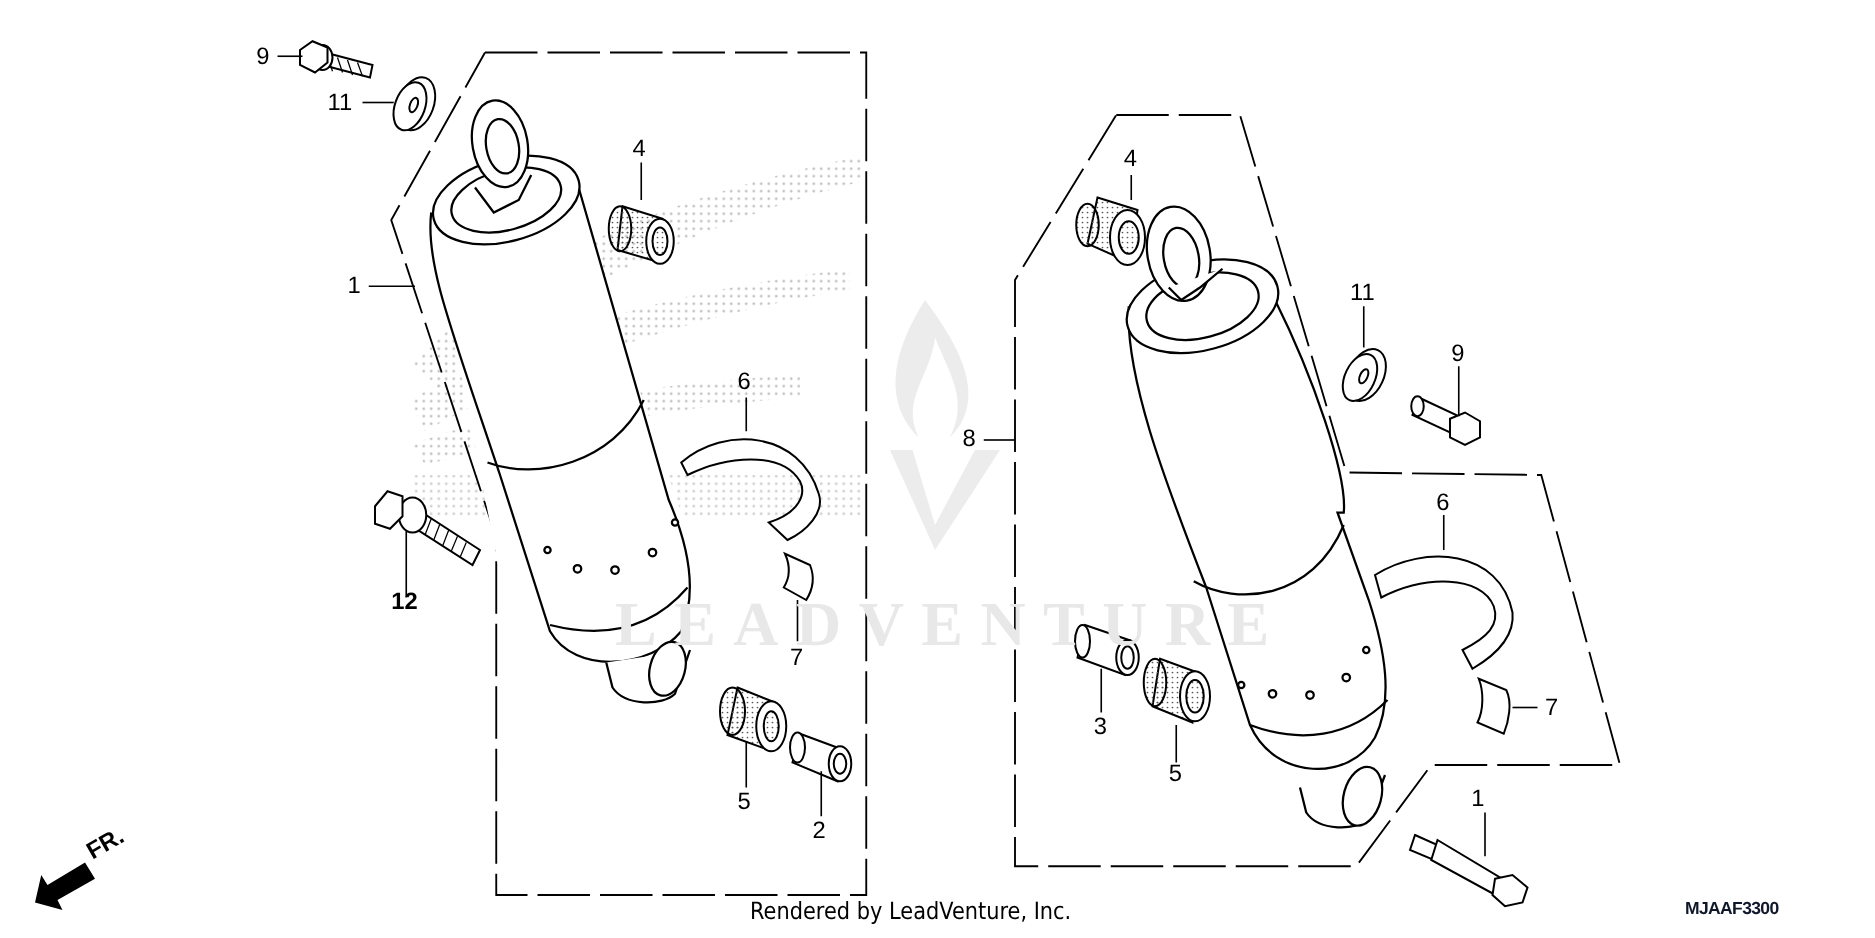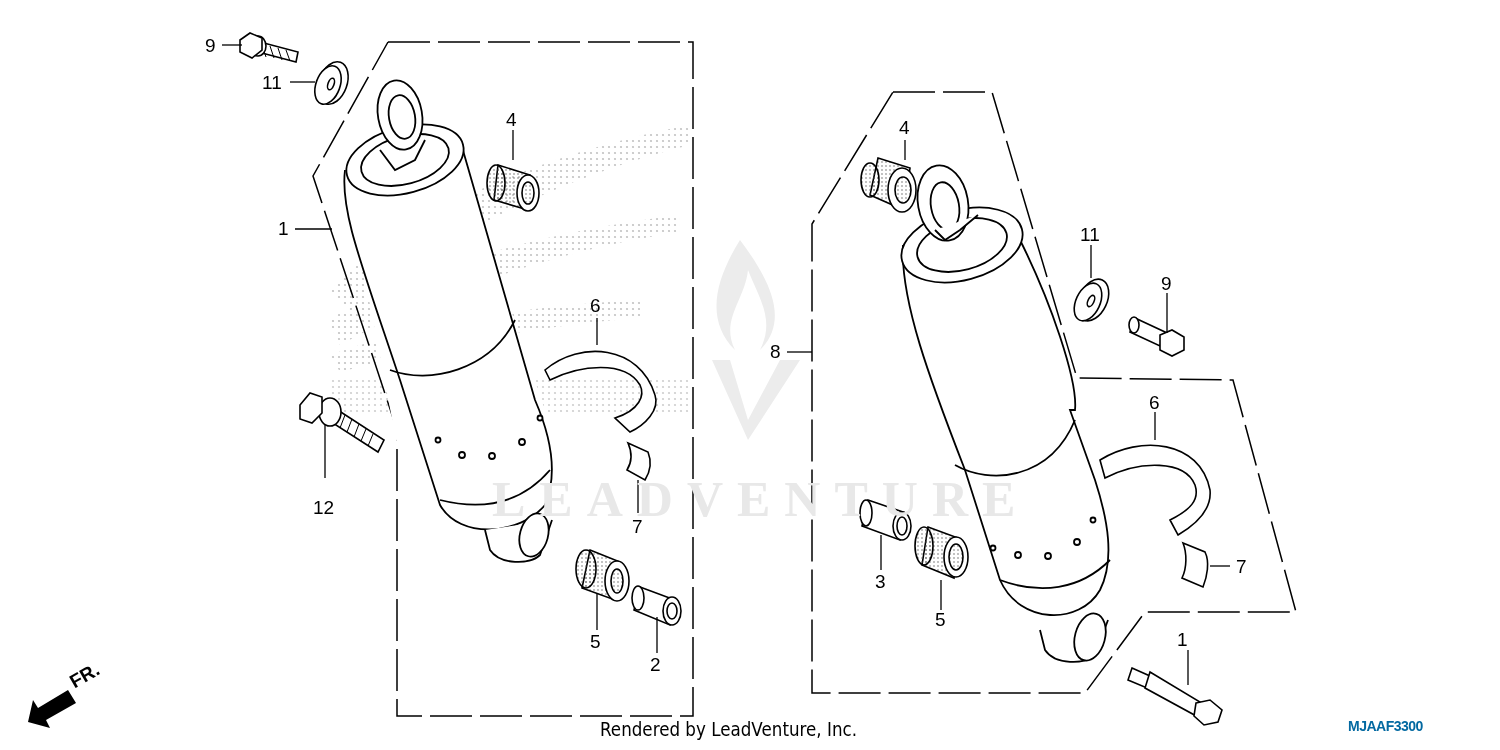--- a/index.html
+++ b/index.html
@@ -1,20 +1,20 @@
 <!DOCTYPE html>
 <html><head>
 <meta charset="utf-8">
 <style>
   html,body{margin:0;padding:0;background:#fff;}
   body{width:1500px;height:750px;position:relative;overflow:hidden;font-family:"Liberation Sans",sans-serif;}
   #stage{position:absolute;left:0;top:0;width:1500px;height:750px;}
   .callout{position:absolute;font-family:"Liberation Sans",sans-serif;font-size:19px;color:#000;line-height:1;}
   .footer-credit{position:absolute;left:600px;top:718px;font-family:"DejaVu Sans",sans-serif;font-size:19px;color:#000;transform:scaleX(0.88);transform-origin:left top;}
-  .diagram-code{position:absolute;left:1348px;top:718px;font-family:"Liberation Sans",sans-serif;font-weight:bold;font-size:14px;color:#0369a1;letter-spacing:-0.5px;}
+  .diagram-code{position:absolute;left:1348px;top:718px;font-family:"Liberation Sans",sans-serif;font-weight:bold;font-size:14px;color:#0f172a;letter-spacing:-0.5px;}
   .fr-label{position:absolute;left:66px;top:674px;font-family:"Liberation Sans",sans-serif;font-weight:bold;font-size:19px;transform:rotate(-30deg);transform-origin:left top;}
   .wm-text{position:absolute;left:492px;top:470px;font-family:Liberation Serif, serif;font-size:50px;letter-spacing:14px;color:#e8e8e8;font-weight:bold;}
 </style>
 </head>
 <body>
 
 <div id="stage">
 
 <svg width="1500" height="750" viewBox="0 0 1500 750" xmlns="http://www.w3.org/2000/svg" style="position:absolute;left:0;top:0;">
   <defs>
@@ -205,21 +205,21 @@
   </g>
 </svg>
 
 <div class="wm-text">LEADVENTURE</div>
 
 <div class="callout" style="left:205px;top:36px;">9</div>
 <div class="callout" style="left:262px;top:73px;">11</div>
 <div class="callout" style="left:506px;top:110px;">4</div>
 <div class="callout" style="left:278px;top:219px;">1</div>
 <div class="callout" style="left:590px;top:296px;">6</div>
-<div class="callout" style="left:313px;top:498px;">12</div>
+<div class="callout" style="left:313px;top:472px;font-weight:bold;">12</div>
 <div class="callout" style="left:632px;top:517px;">7</div>
 <div class="callout" style="left:590px;top:632px;">5</div>
 <div class="callout" style="left:650px;top:655px;">2</div>
 
 <div class="callout" style="left:899px;top:118px;">4</div>
 <div class="callout" style="left:1080px;top:225px;">11</div>
 <div class="callout" style="left:1161px;top:274px;">9</div>
 <div class="callout" style="left:770px;top:342px;">8</div>
 <div class="callout" style="left:1149px;top:393px;">6</div>
 <div class="callout" style="left:875px;top:572px;">3</div>

